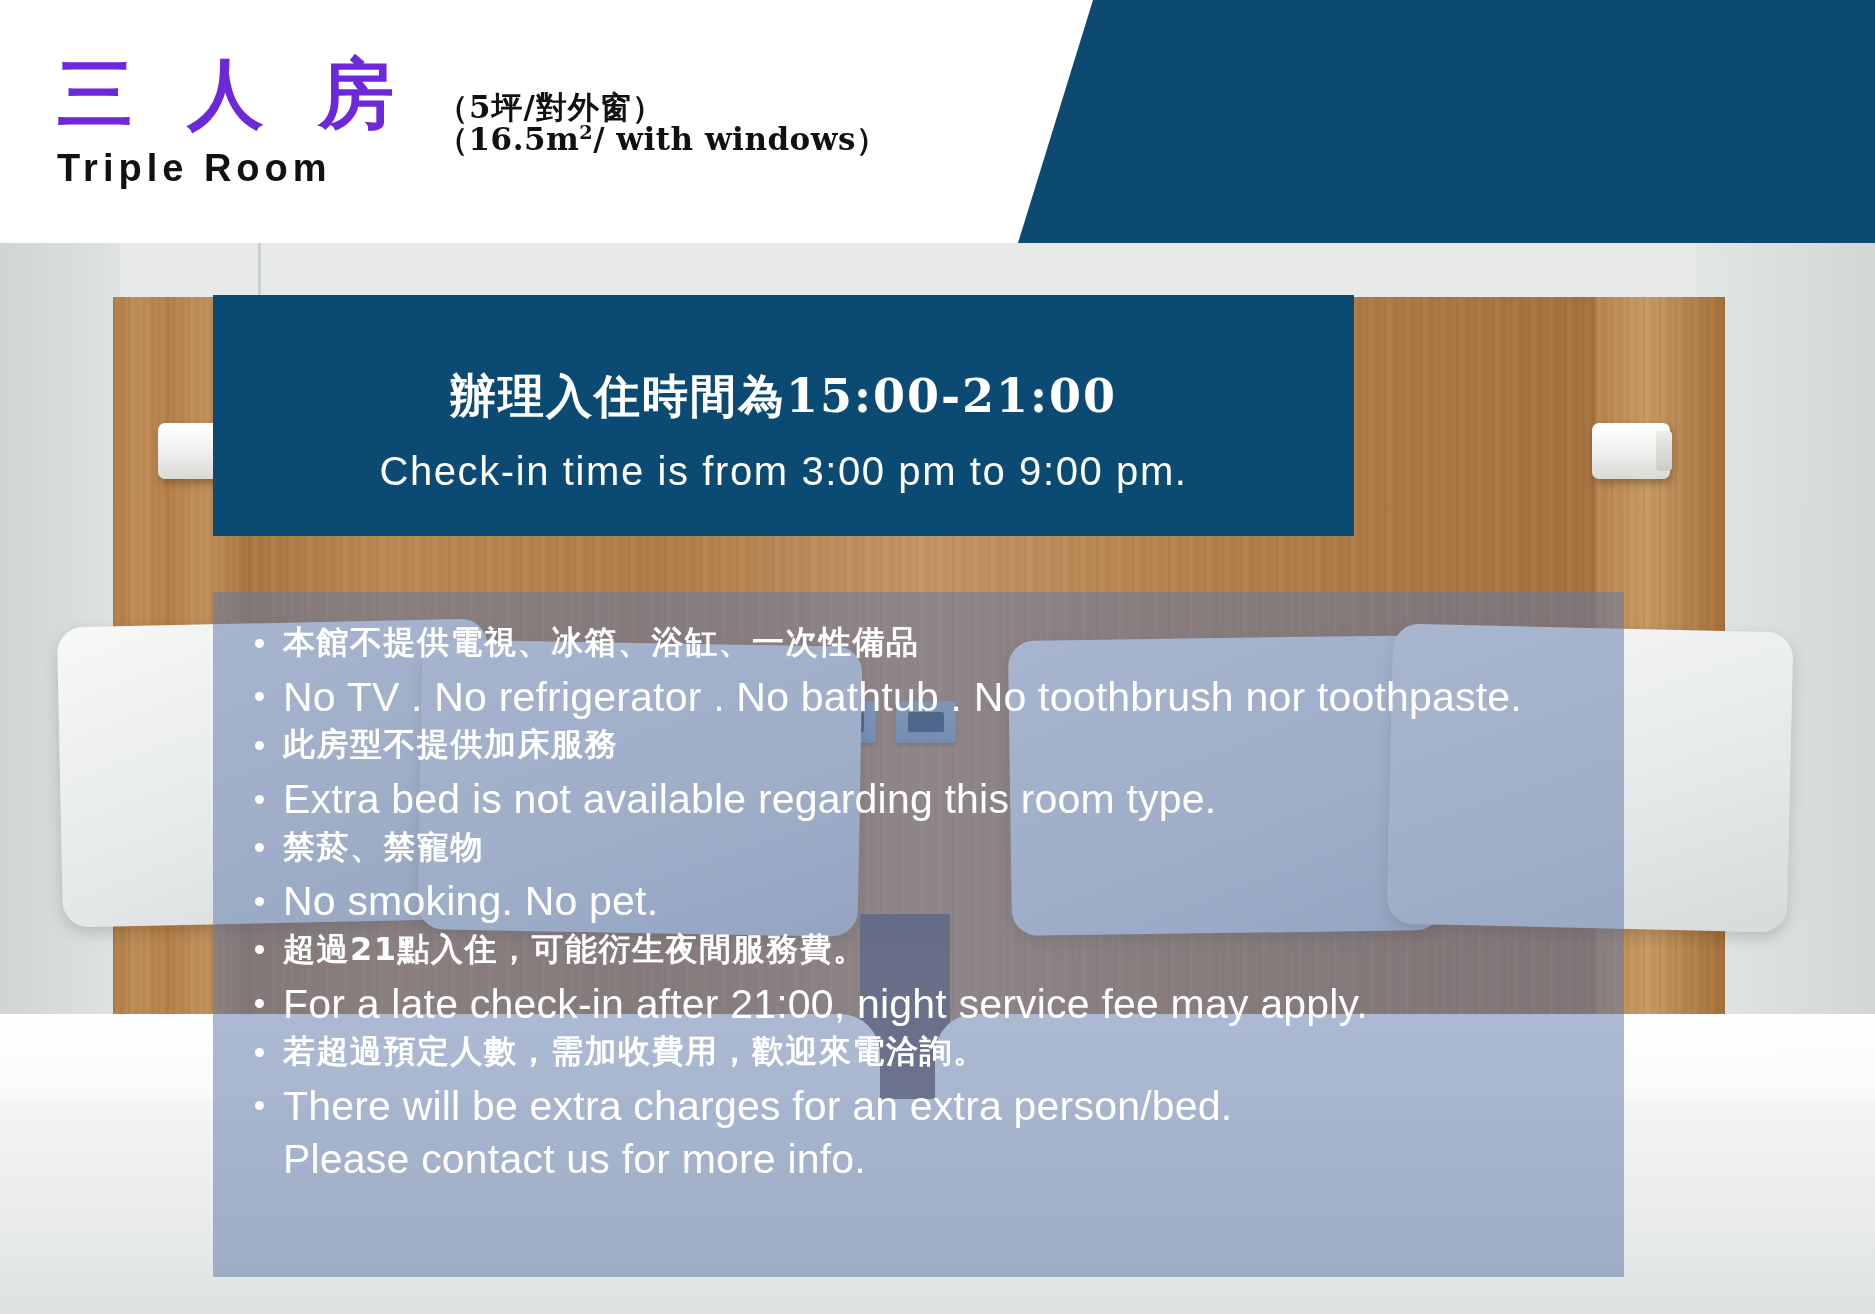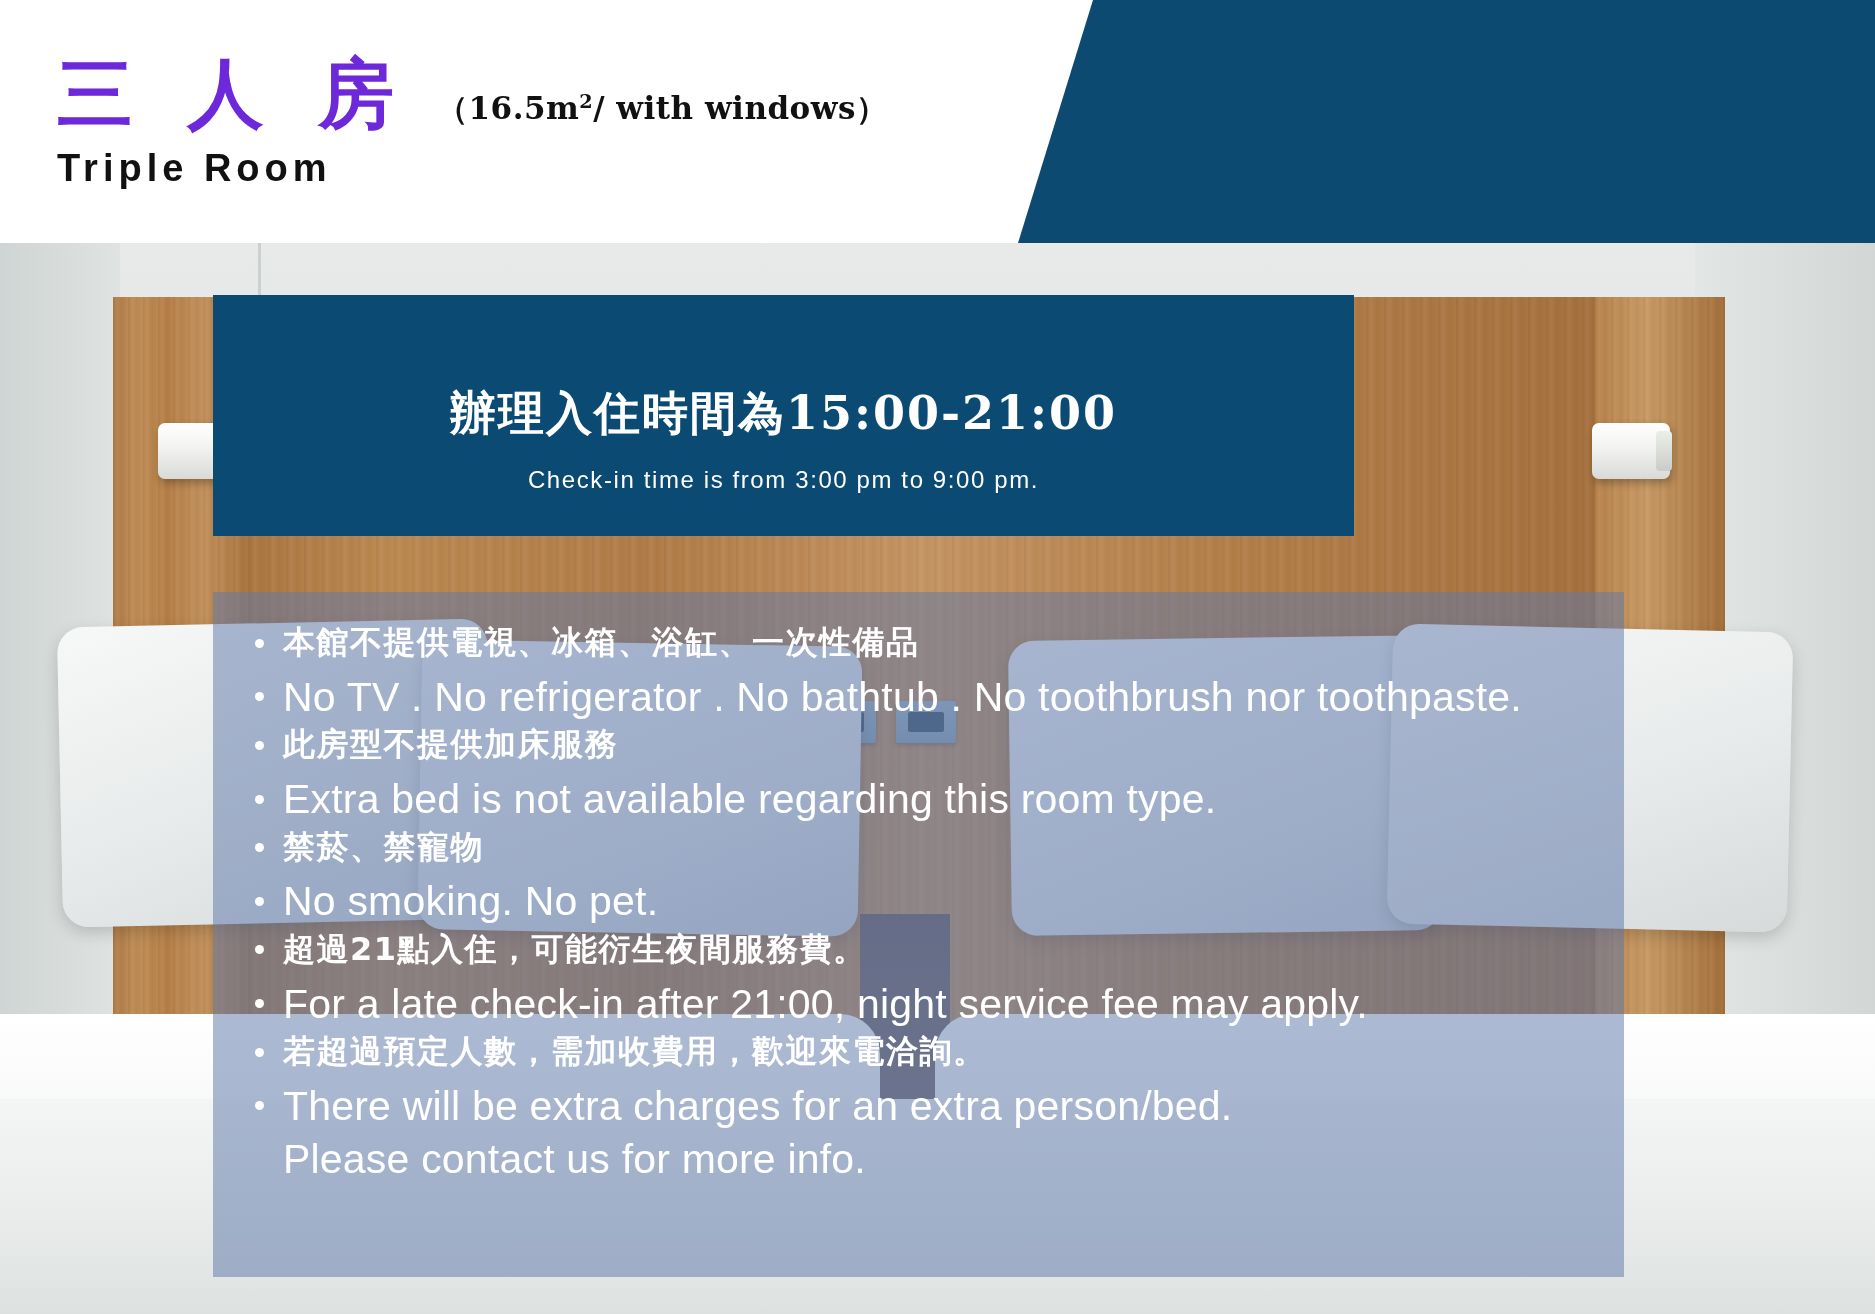--- a/index.html
+++ b/index.html
@@ -209,21 +209,21 @@
     font-family: "DejaVu Serif", "Liberation Serif", serif;
     font-size: 46px;
     font-weight: 700;
     color: #ffffff;
     letter-spacing: 2px;
     white-space: nowrap;
   }
   #checkin-en {
     margin-top: 21px;
     font-family: "Liberation Sans", sans-serif;
-    font-size: 24px;
+    font-size: 40px;
     font-weight: 400;
     color: #ffffff;
     letter-spacing: 1.6px;
     white-space: nowrap;
   }
 
   
   #notes-panel {
     position: absolute;
     left: 213px; top: 592px;
@@ -277,20 +277,21 @@
 
   <div id="header">
     <div id="header-accent"></div>
 
     <div id="title-block">
       <div id="title-zh">三 人 房</div>
       <div id="title-en">Triple Room</div>
     </div>
 
     <div id="subtitle-block">
+      <div class="sub-line first">（5坪/對外窗）</div>
       <div class="sub-line second"><span>（16.5m</span><sup>2</sup><span>/ with windows）</span></div>
     </div>
   </div>
 
   <div id="photo">
     <div class="wall"></div>
     <div class="wall-shadow-l"></div>
     <div class="wall-shadow-r"></div>
     <div class="wall-corner"></div>
 

